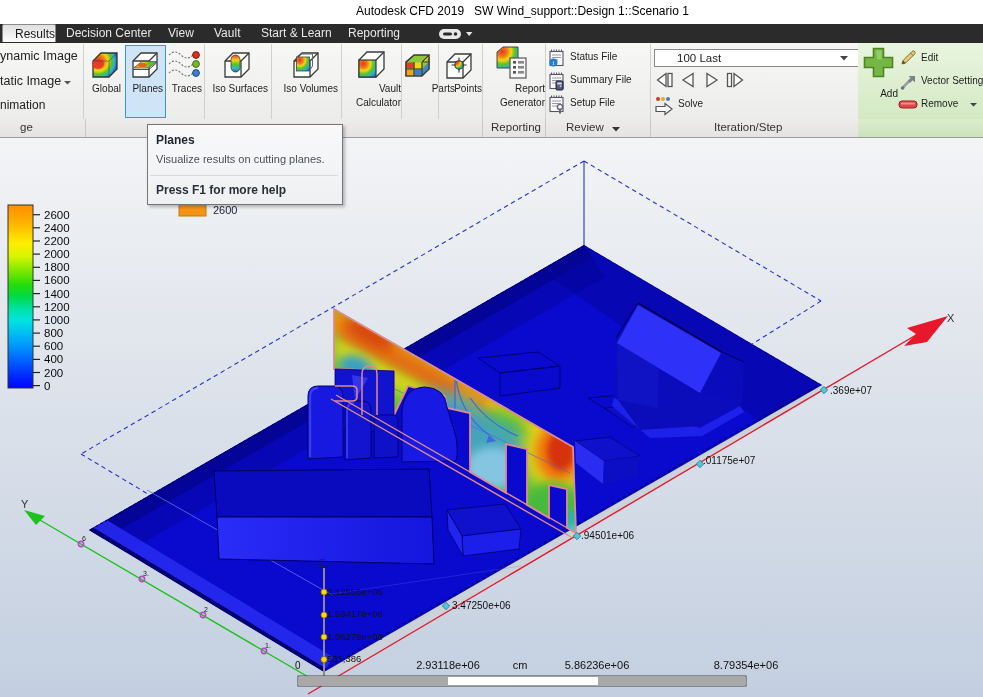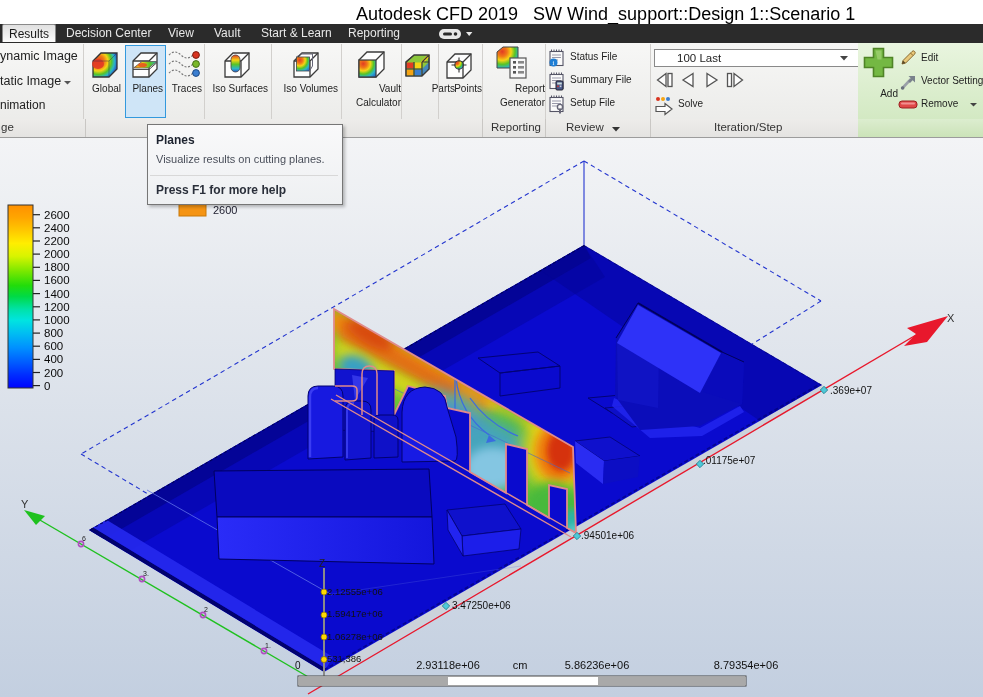--- a/index.html
+++ b/index.html
@@ -5,24 +5,24 @@
   body{width:983px;height:697px;overflow:hidden;font-family:"Liberation Sans",sans-serif;background:#fff;position:relative}
   .abs{position:absolute}
   .tab{color:#e8e8e8;font-size:12px;line-height:19px;position:absolute;top:0}
   .btxt{position:absolute;font-size:10px;color:#1e1e1e;text-align:right;white-space:nowrap}
   .sep{position:absolute;top:44px;height:74px;width:1px;background:#d2d0cd}
   .ssep{position:absolute;top:0;height:18px;width:1px;background:#c9c7c4}
   .slbl{position:absolute;font-size:11.5px;color:#333;top:2px;white-space:nowrap}
 </style></head>
 <body>
 
-<div class="abs" style="left:356px;top:4px;font-size:18px;color:#000;white-space:nowrap">Autodesk CFD 2019&nbsp;&nbsp; SW Wind_support::Design 1::Scenario 1</div>
+<div class="abs" style="left:356px;top:4px;font-size:12px;color:#000;white-space:nowrap">Autodesk CFD 2019&nbsp;&nbsp; SW Wind_support::Design 1::Scenario 1</div>
 
 <div class="abs" style="left:0;top:24px;width:983px;height:19px;background:#2b2b2b">
-  <div class="abs" style="left:2px;top:0;width:54px;height:18px;background:linear-gradient(#e0e0e0,#fcfcfc);border:1px solid #8a8a8a;border-bottom:none;border-radius:2px 2px 0 0;color:#1a1a1a;font-size:12px;line-height:18px;text-align:center;box-sizing:border-box">Results</div>
+  <div class="abs" style="left:2px;top:0;width:54px;height:18px;background:linear-gradient(#e0e0e0,#fcfcfc);border:1px solid #8a8a8a;border-bottom:none;border-radius:2px 2px 0 0;color:#1a1a1a;font-size:12px;line-height:18px;text-align:right;box-sizing:border-box">Results</div>
   <div class="tab" style="left:66px">Decision Center</div>
   <div class="tab" style="left:168px">View</div>
   <div class="tab" style="left:214px">Vault</div>
   <div class="tab" style="left:261px">Start &amp; Learn</div>
   <div class="tab" style="left:348px">Reporting</div>
   <svg class="abs" style="left:438px;top:3px" width="36" height="14" viewBox="0 0 36 14">
     <rect x="1" y="2" width="22" height="10" rx="5" fill="#e8e8e8"></rect>
     <rect x="5" y="5.5" width="9" height="3" rx="1.5" fill="#2b2b2b"></rect>
     <circle cx="17.5" cy="7" r="1.8" fill="#2b2b2b"></circle>
     <path d="M28,5 l3.2,4 3.2,-4 z" fill="#e8e8e8"></path>
@@ -242,21 +242,21 @@
     <path d="M8.5,2 L15,2 L15,8.5 L12.7,6.2 L10,9 L8,7 L10.8,4.2 Z" fill="#7a828c"></path>
     <circle cx="2.6" cy="14" r="1.8" fill="#6a727c"></circle>
   </g>
 
   <rect x="899" y="58" width="18" height="7" rx="3" fill="#e04848" stroke="#9c2020"></rect>
   <rect x="901" y="59.5" width="14" height="2" rx="1" fill="#f29090"></rect>
   </svg>
 </div>
 
 <div class="abs" style="left:0;top:119px;width:983px;height:18px;background:linear-gradient(#edecea,#e4e3e1);border-bottom:1px solid #9c9c9c">
-  <div class="slbl" style="left:1px">ge</div>
+  <div class="slbl" style="left:20px">ge</div>
   <div class="ssep" style="left:85px"></div>
   <div class="ssep" style="left:482px"></div>
   <div class="slbl" style="left:486px;width:60px;text-align:center">Reporting</div>
   <div class="ssep" style="left:545px"></div>
   <div class="slbl" style="left:566px">Review</div>
   <svg class="abs" style="left:611px;top:7px" width="10" height="7">
       <path d="M1,1 l4,4.5 4,-4.5 z" fill="#333"></path>
     </svg>
   <div class="ssep" style="left:650px"></div>
   <div class="slbl" style="left:714px">Iteration/Step</div>

